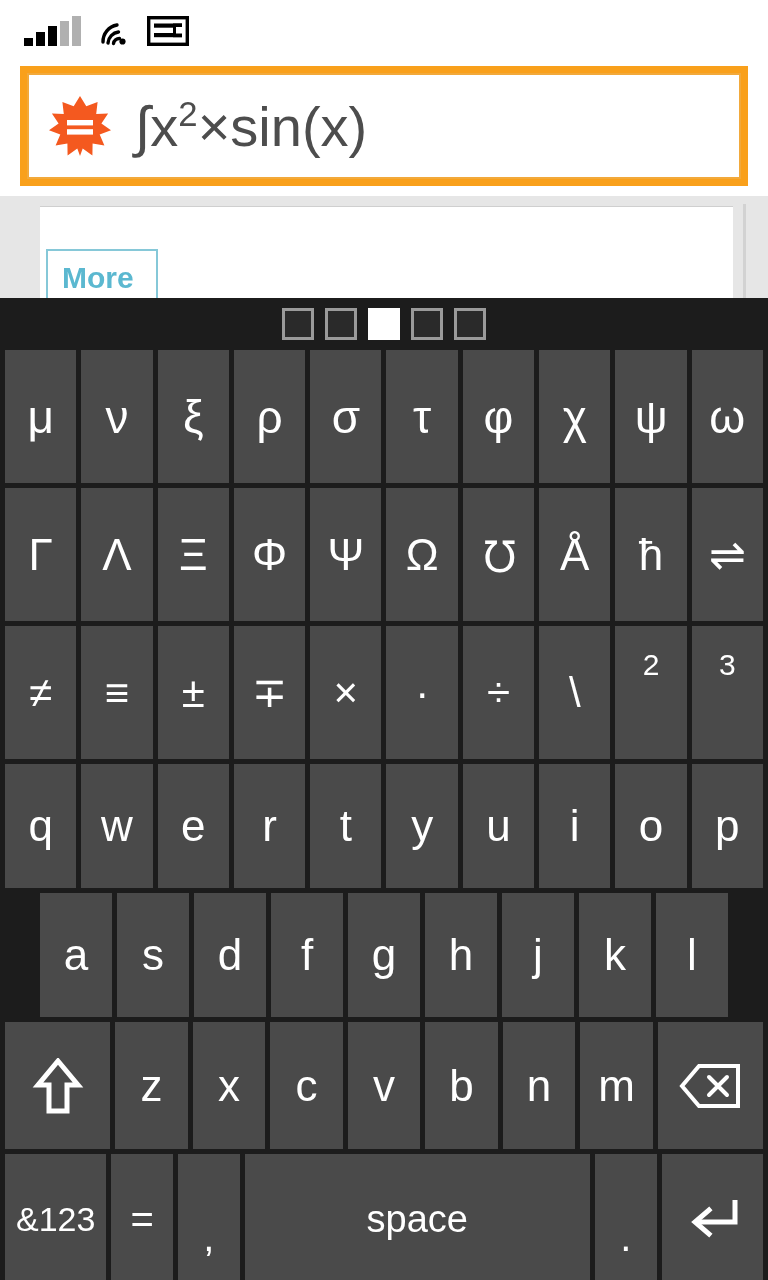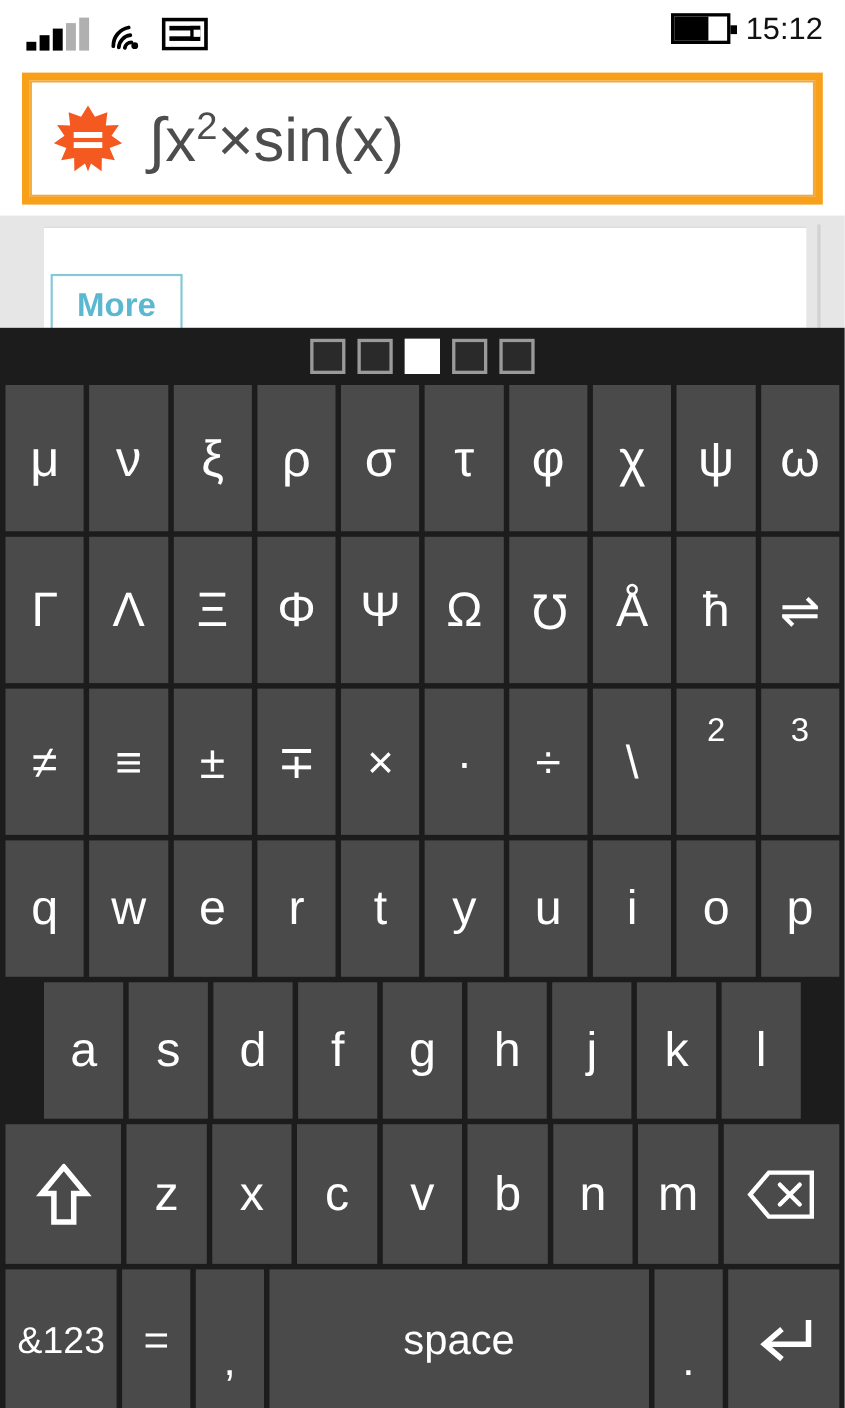--- a/index.html
+++ b/index.html
@@ -58,21 +58,21 @@
   .results {
     position: absolute; left: 0; top: 196px; width: 768px; height: 102px;
     background: #e6e6e6;
   }
   .results .sheet {
     position: absolute; left: 40px; top: 10px; right: 35px; bottom: 0;
     background: #ffffff; border-top: 1px solid #cfcfcf;
   }
   .more-btn {
     position: absolute; left: 6px; top: 42px;
-    padding: 12px 22px 16px 22px;
+    padding: 12px 22px 16px 14px;
     border: 2px solid #86c8d8; background: #ffffff;
     color: #5bb8d0; font-size: 30px; font-weight: bold;
     font-family: "Liberation Sans", sans-serif; line-height: 1;
   }
   .scrollbar-track {
     position: absolute; right: 22px; top: 8px; width: 3px; bottom: 0;
     background: #d2d2d2;
   }
 
   
@@ -145,27 +145,20 @@
       <span class="sim glyph">
         <svg width="42" height="30" viewBox="0 0 42 30">
           <rect x="1.7" y="1.7" width="38.6" height="26.6" fill="none" stroke="#000" stroke-width="3.4"></rect>
           <rect x="7" y="7.5" width="28" height="4.2" fill="#000"></rect>
           <rect x="7" y="17" width="28" height="4.2" fill="#000"></rect>
           <rect x="26" y="7.5" width="9" height="13.7" fill="#000"></rect>
           <rect x="29" y="11" width="6" height="6.5" fill="#fff"></rect>
         </svg>
       </span>
     </div>
-    <div class="status-right">
-      <span class="battery">
-        <span class="fill" id="batt-fill" style="width: 65%;"></span>
-        <span class="cap"></span>
-      </span>
-      <span class="clock">15:12</span>
-    </div>
   </div>
 
   <div class="searchwrap">
     <div class="searchbox" title="Enter what you want to calculate or know about">
       <span class="walogo glyph">
         <svg width="62" height="62" viewBox="0 0 62 62">
           <polygon fill="#f4591f" points="31,1 37.3,11.2 48.6,7.1 47.2,19 59.1,18.6 52.4,28.4 62,35.2 50.7,39.5 55.4,50.6 43.6,48.6 43.4,60.6 33.7,53.6 31,61 28.3,53.6 18.6,60.6 18.4,48.6 6.6,50.6 11.3,39.5 0,35.2 9.6,28.4 2.9,18.6 14.8,19 13.4,7.1 24.7,11.2"></polygon>
           <rect x="18" y="25" width="26" height="5.4" fill="#ffffff"></rect>
           <rect x="18" y="34.2" width="26" height="5.4" fill="#ffffff"></rect>
         </svg>

